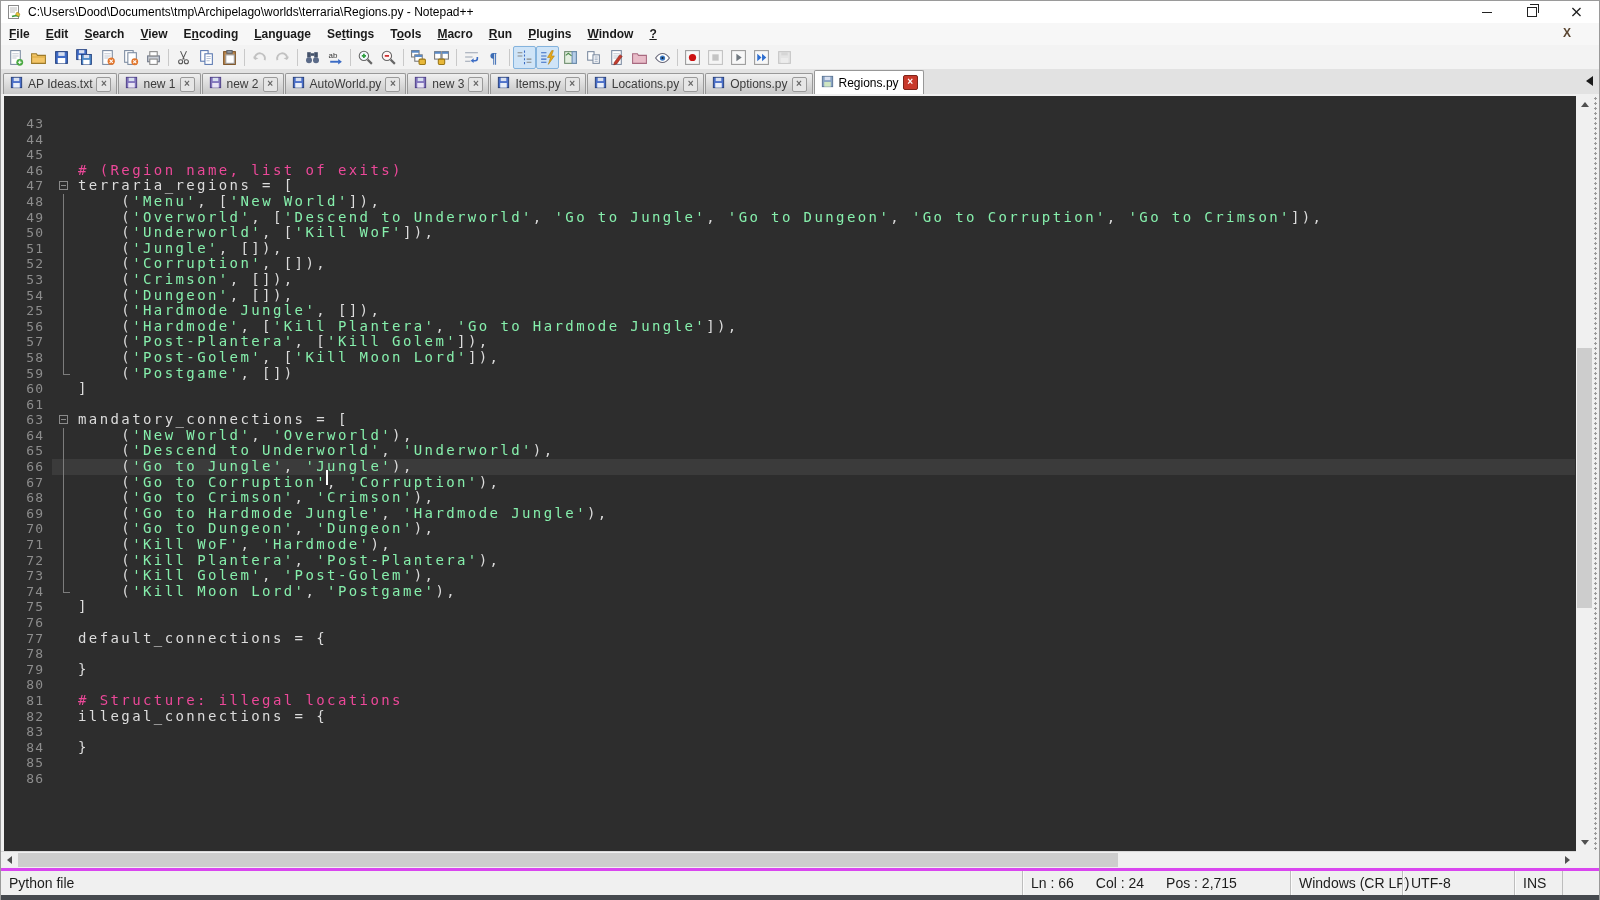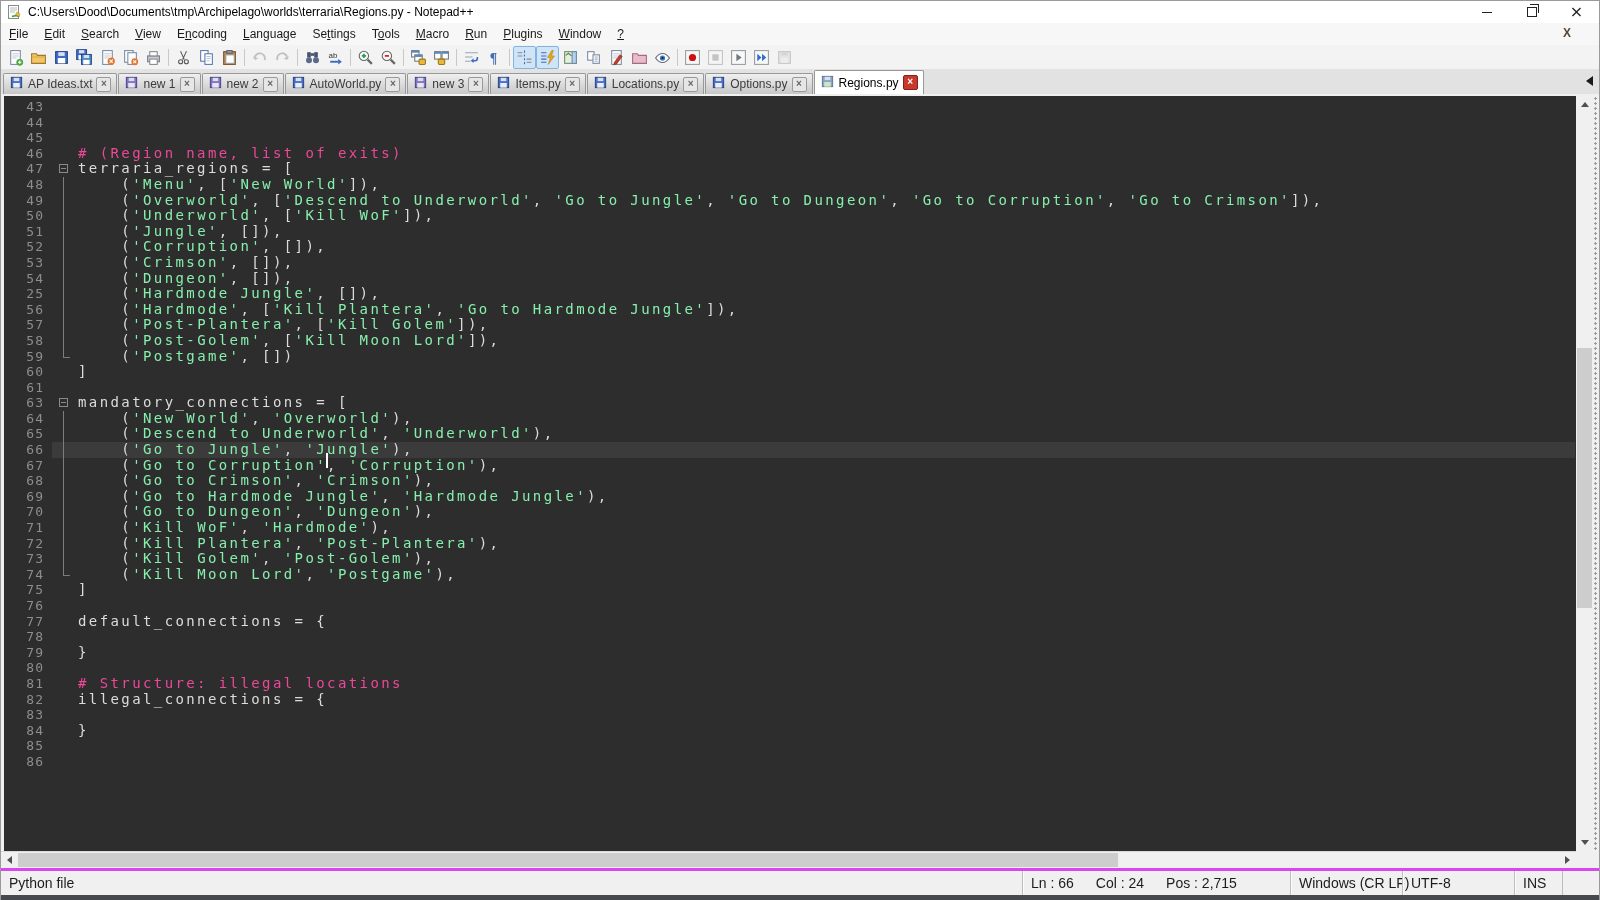--- a/index.html
+++ b/index.html
@@ -13,21 +13,21 @@
   .title-text{font-size:12px;color:#000;white-space:nowrap;}
   .win-controls{margin-left:auto;display:flex;height:100%;}
   .win-btn{width:45px;height:100%;display:flex;align-items:center;justify-content:center;}
   .glyph-min{width:10px;height:1px;background:#222;}
   .glyph-restore{width:8px;height:8px;border:1px solid #222;position:relative;background:#fff;}
   .glyph-restore::before{content:"";position:absolute;left:2px;top:-4px;width:8px;height:8px;border:1px solid #222;border-left:none;border-bottom:none;}
   .glyph-close{font-size:16px;line-height:16px;color:#222;font-family:"DejaVu Sans",sans-serif;}
 
   
   .menubar{height:22px;background:#f7f7f7;display:flex;align-items:center;flex:none;font-size:12px;color:#1a1a1a;position:relative;}
-  .menu-item{padding:3px 8px;white-space:nowrap;}
+  .menu-item{padding:3px 8px;white-space:nowrap;font-weight:bold;}
   .menu-item .acc{text-decoration:underline;}
   .menu-close-x{position:absolute;right:28px;top:3px;font-size:12px;font-weight:bold;color:#5a4632;}
 
   
   .toolbar{height:24px;background:#f3f3f3;display:flex;align-items:center;flex:none;padding-left:3px;}
   .tb-btn{width:21px;height:21px;display:flex;align-items:center;justify-content:center;border:1px solid transparent;border-radius:2px;flex:none;}
   .tb-btn.pressed{background:#cfe4f7;border-color:#84b3dd;}
   .tb-btn.disabled{opacity:.55;filter:grayscale(1);}
   .tb-sep{width:1px;height:17px;background:#c9c9c9;margin:0 3px;flex:none;}
 
@@ -38,21 +38,21 @@
        background:linear-gradient(#f0f0f0,#c7c7c7);font-size:12px;color:#3c3c3c;white-space:nowrap;}
   .tab.active{background:#ffffff;height:23px;color:#000;}
   .tab-x{width:13px;height:13px;border:1px solid #9a9a9a;background:#e6e6e6;color:#666;
          font-size:10px;line-height:11px;text-align:center;border-radius:2px;font-weight:bold;}
   .tab-x.act{background:#c8392b;border-color:#7e241a;color:#fff;}
   .tab-scroll{margin-left:auto;margin-right:6px;margin-bottom:8px;width:0;height:0;
               border-top:5px solid transparent;border-bottom:5px solid transparent;border-right:7px solid #1a1a1a;}
 
   
   .editor-wrap{flex:none;height:757px;position:relative;background:#2d2d2d;border-top:2px solid #f0f0f0;border-left:3px solid #f0f0f0;box-sizing:border-box;}
-  .code-scroll{position:absolute;left:0;top:0;bottom:0;right:24px;overflow:hidden;padding-top:3px;}
+  .code-scroll{position:absolute;left:0;top:0;bottom:0;right:24px;overflow:hidden;padding-top:20px;}
   .ln-row{display:flex;height:15.6px;line-height:15.6px;}
   .ln-num{flex:none;width:40px;text-align:right;padding-right:8px;color:#8d8d8d;
           font-family:"DejaVu Sans Mono",monospace;font-size:13px;letter-spacing:1px;}
   .ln-fold{flex:none;width:26px;position:relative;}
   .ln-code{flex:1;white-space:pre;font-family:"DejaVu Sans Mono",monospace;font-size:14px;letter-spacing:2.4px;color:#dcdcdc;}
   .ln-row.cur .ln-code,.ln-row.cur .ln-fold{background:#3b3b3b;}
   .t-p{color:#dcdcdc;}
   .t-s{color:#86efac;}
   .t-c{color:#ec4899;}
   .f-m::before{content:"";position:absolute;left:7px;top:3px;width:9px;height:9px;border:1px solid #8a8a8a;box-sizing:border-box;}

